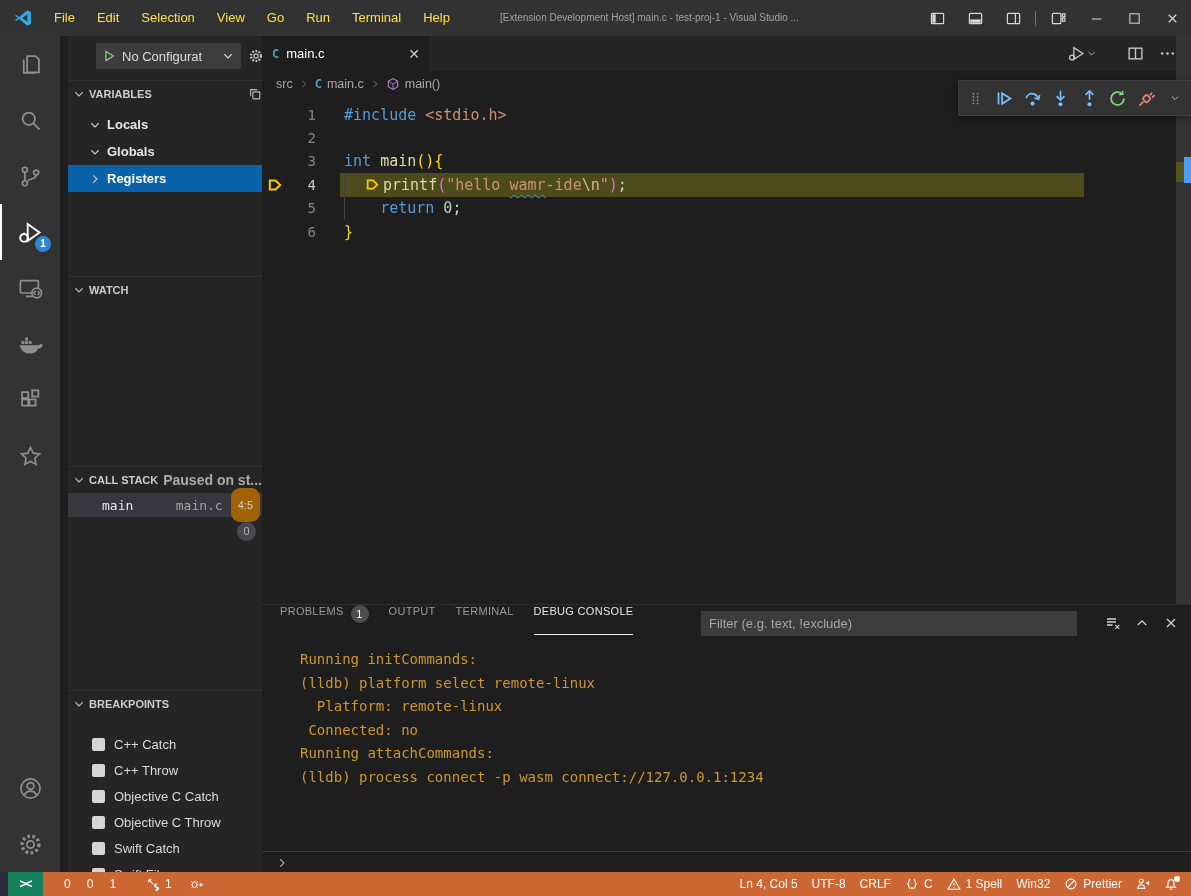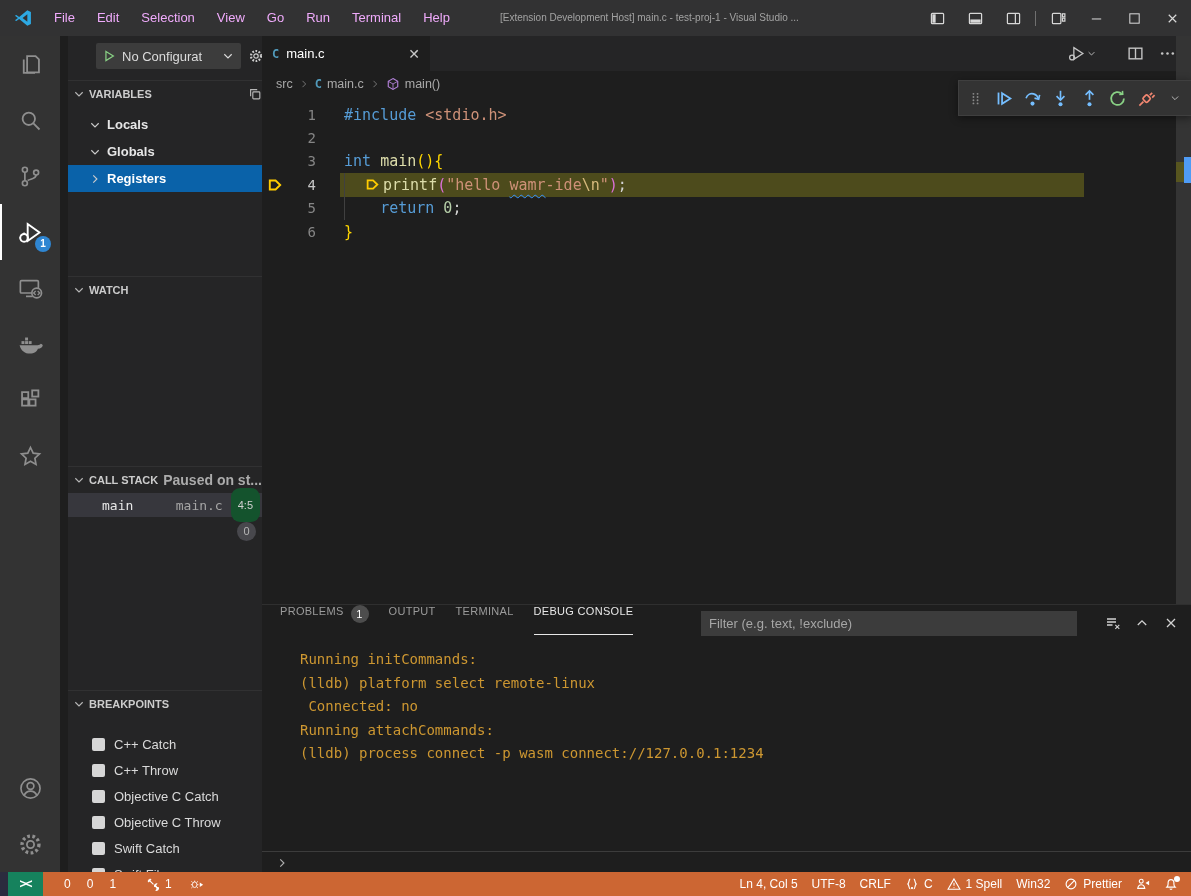--- a/index.html
+++ b/index.html
@@ -6,21 +6,21 @@
   body{width:1191px;height:896px;position:relative;overflow:hidden;background:#1e1e1e;
        font-family:"Liberation Sans",sans-serif;color:#cccccc;font-size:13px;}
   svg{display:block}
   .ic{display:inline-flex;align-items:center;justify-content:center}
 
   
   .titlebar{position:absolute;left:0;top:0;width:1191px;height:36px;background:#323233;
             display:flex;align-items:center;z-index:50}
   .logo{width:20px;height:20px;margin:0 10px 0 13px}
   .menus{display:flex}
-  .menu-item{padding:0 11px;line-height:36px;color:#f0abfc;cursor:default}
+  .menu-item{padding:0 11px;line-height:36px;color:#fde047;cursor:default}
   .wintitle{position:absolute;left:500px;top:0;line-height:36px;font-size:10px;color:#a3a3a3;white-space:nowrap}
   .winctl{position:absolute;right:0;top:0;height:36px;display:flex;align-items:center}
   .wbtn{width:38px;height:36px;display:flex;align-items:center;justify-content:center;color:#d8d8d8}
   .wbtn svg{width:15px;height:15px}
   .wsep{width:1px;height:15px;background:#707070;margin:0 3px}
 
   
   .activitybar{position:absolute;left:0;top:36px;width:60px;height:836px;background:#333333;
                display:flex;flex-direction:column;align-items:center;z-index:10}
   .act{width:60px;height:56px;display:flex;align-items:center;justify-content:center;color:#8f8f8f;position:relative}
@@ -44,21 +44,21 @@
           font-weight:700;color:#cccccc;border-top:1px solid #313132}
   .sect-h svg{width:14px;height:14px;color:#b8b8b8}
   .sect-h .note{margin-left:auto;font-size:14px;color:#ababab;font-weight:700}
   .sect-h .hact{margin-left:auto;color:#c0c0c0}
   .trow{height:27px;display:flex;align-items:center;gap:5px;padding-left:20px;font-weight:700;color:#e6e6e6}
   .trow svg{width:14px;height:14px;color:#cccccc}
   .trow.selected{background:#0a62a9;color:#ffffff}
   .frame{height:24px;display:flex;align-items:center;background:#37373d;padding:0 10px 0 34px;
          font-family:"DejaVu Sans Mono",monospace;font-size:13px;color:#e8e8e8}
   .frame .file{margin-left:auto;color:#a6a6a6}
-  .frame .pos{margin-left:8px;background:#14532d;border-radius:9px;padding:11px 7px;font-size:11px;
+  .frame .pos{margin-left:8px;background:#a16207;border-radius:9px;padding:11px 7px;font-size:11px;
               color:#d0d0d0;font-family:"Liberation Sans",sans-serif}
   .sessrow{height:28px;display:flex;align-items:center;justify-content:flex-end;padding-right:14px}
   .circ{width:19px;height:19px;border-radius:50%;background:#48484d;color:#b5b5b5;font-size:11px;
         display:flex;align-items:center;justify-content:center}
   .bprow{height:26px;display:flex;align-items:center;gap:9px;padding-left:24px;color:#dadada}
   .cb{width:13px;height:13px;background:#d6d6d6;border-radius:2px;flex:0 0 auto}
 
   
   .editor{position:absolute;left:262px;top:36px;width:929px;height:568px;background:#1e1e1e}
   .tabbar{height:35px;background:#252526;display:flex;align-items:stretch}
@@ -598,21 +598,21 @@
             <path d="M3.8 10L8 5.8 12.2 10"></path>
           </svg>
         </span>
       <span class="ic">
           <svg viewBox="0 0 16 16" fill="none" stroke="currentColor" stroke-width="1.3">
             <path d="M4 4l8 8M12 4l-8 8"></path>
           </svg>
         </span>
     </div>
   </div>
-  <div class="console" id="consolelines" style="color: rgb(205, 151, 49);"><div>Running initCommands:</div><div>(lldb) platform select remote-linux</div><div> Connected: no</div><div>Running attachCommands:</div><div>(lldb) process connect -p wasm connect://127.0.0.1:1234</div></div>
+  <div class="console" id="consolelines" style="color: rgb(205, 151, 49);"><div>Running initCommands:</div><div>(lldb) platform select remote-linux</div><div>  Platform: remote-linux</div><div> Connected: no</div><div>Running attachCommands:</div><div>(lldb) process connect -p wasm connect://127.0.0.1:1234</div></div>
   <div class="console-input">
     <span class="ic">
         <svg viewBox="0 0 16 16" fill="none" stroke="currentColor" stroke-width="1.3">
           <path d="M6 3.8L10.2 8 6 12.2"></path>
         </svg>
       </span>
   </div>
 </section>
 
 <footer class="statusbar" style="background: rgb(204, 102, 51);">

